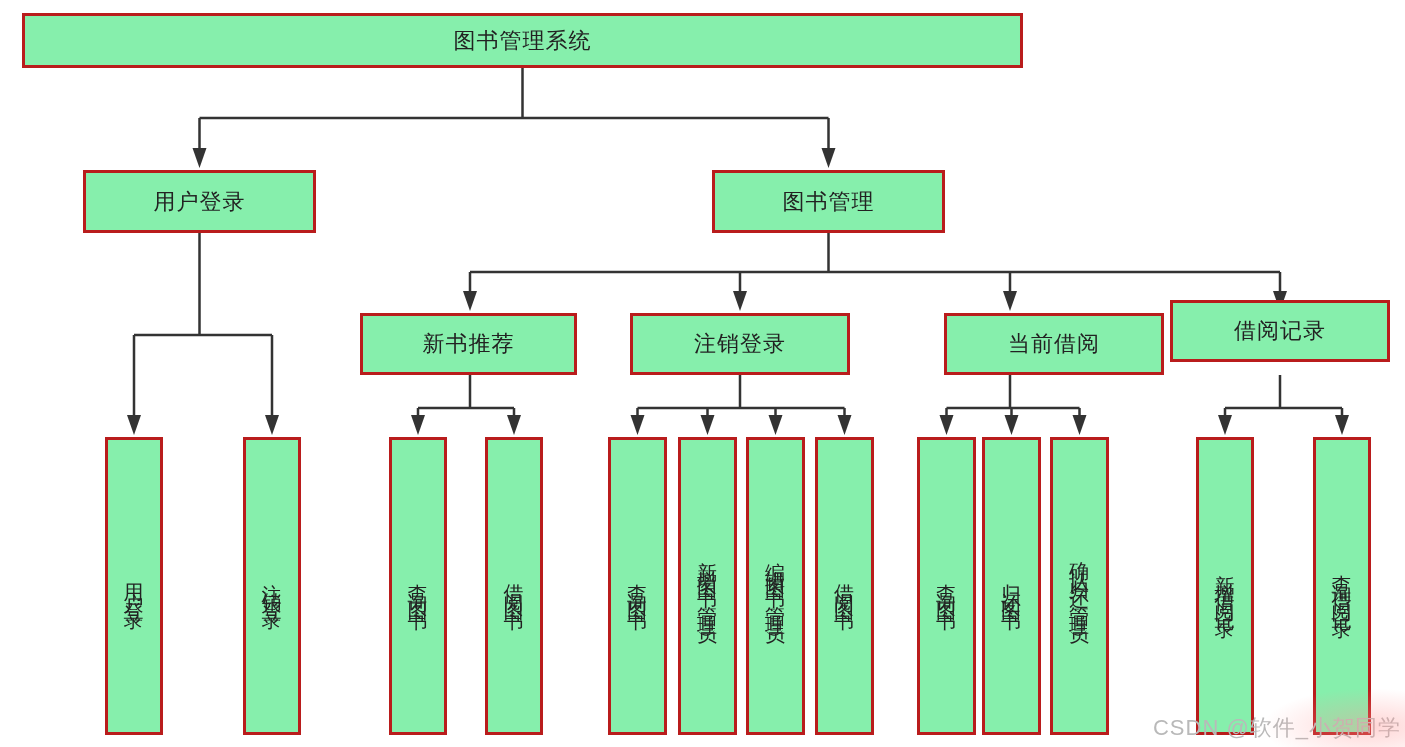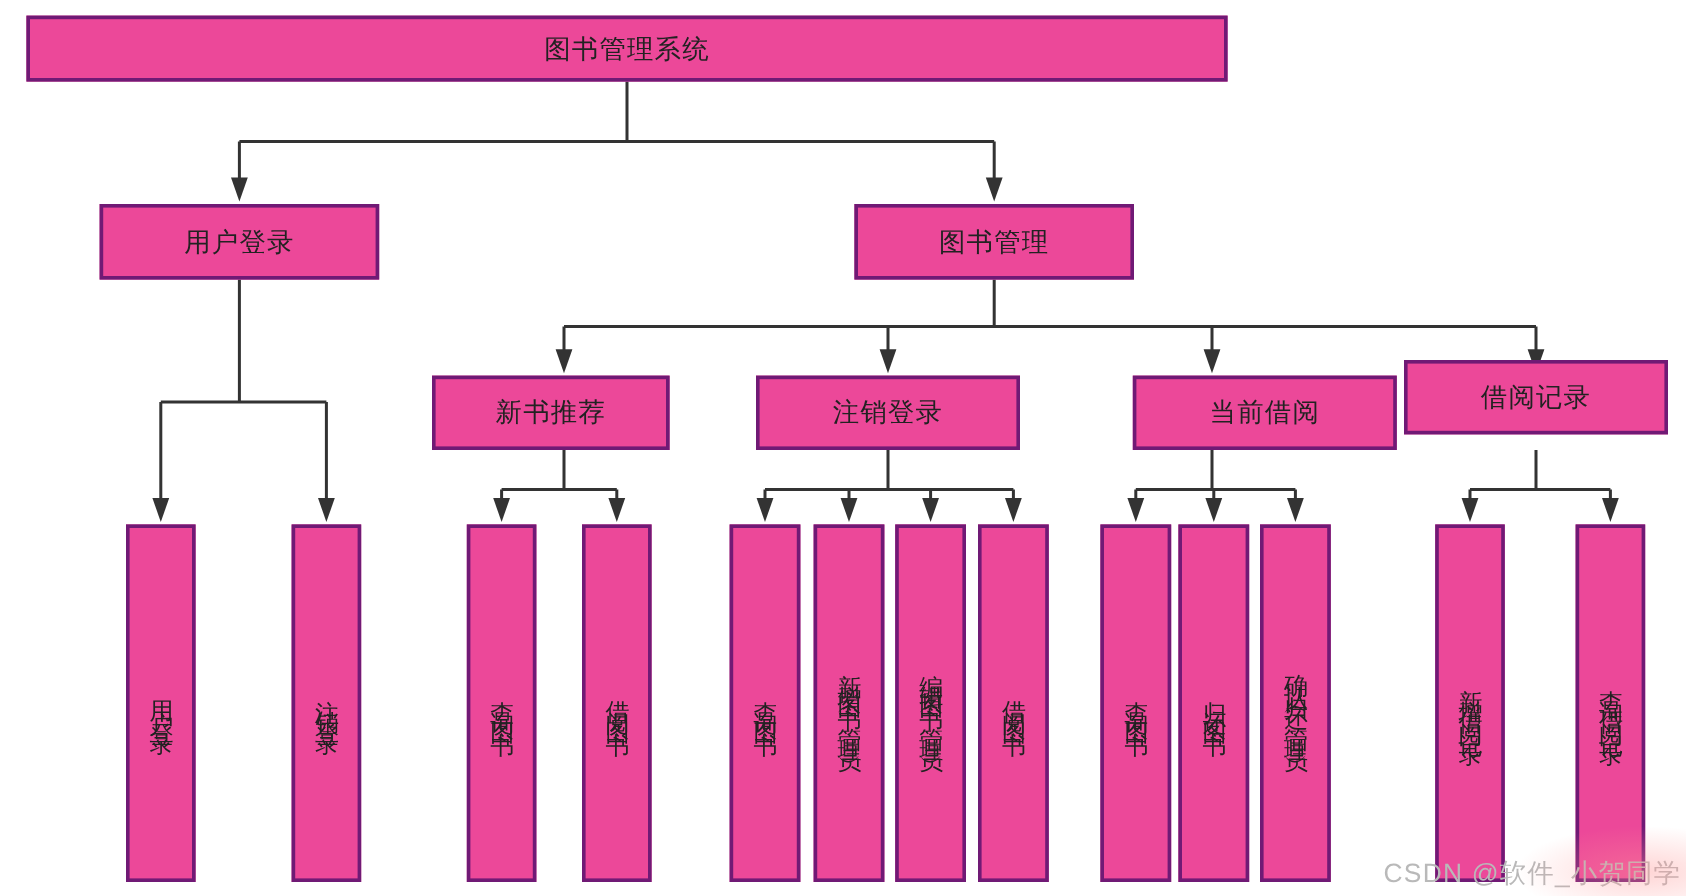--- a/index.html
+++ b/index.html
@@ -14,22 +14,22 @@
     overflow: hidden;
   }
   .connectors {
     position: absolute;
     left: 0; top: 0;
     width: 1405px; height: 747px;
     z-index: 0;
   }
   .node {
     position: absolute;
-    background: #ec4899;
-    border: 3px solid #701a75;
+    background: #86efac;
+    border: 3px solid #b91c1c;
     display: flex;
     align-items: center;
     justify-content: center;
     z-index: 1;
   }
   .node.h-label {
     font-size: 22px;
     letter-spacing: 1px;
     white-space: nowrap;
   }
@@ -104,21 +104,21 @@
       <polygon points="1225,435 1218,415 1232,415"></polygon>
       <polygon points="1342,435 1335,415 1349,415"></polygon>
     </g>
   </svg>
 
   <div class="node h-label" style="left:22px; top:13px; width:1001px; height:55px;">图书管理系统</div>
 
   <div class="node h-label" style="left:83px; top:170px; width:233px; height:63px;">用户登录</div>
   <div class="node h-label" style="left:712px; top:170px; width:233px; height:63px;font-family:Liberation Mono, monospace;">图书管理</div>
 
-  <div class="node h-label" style="left:360px; top:313px; width:198px; height:62px;">新书推荐</div>
+  <div class="node h-label" style="left:360px; top:313px; width:217px; height:62px;">新书推荐</div>
   <div class="node h-label" style="left:630px; top:313px; width:220px; height:62px;">注销登录</div>
   <div class="node h-label" style="left:900px; top:313px; width:220px; height:62px;margin-left:44px;">当前借阅</div>
   <div class="node h-label" style="left:1170px; top:300px; width:220px; height:62px;">借阅记录</div>
 
   <div class="node leaf" style="left:105px; top:437px; width:58px; height:298px;">用户登录</div>
   <div class="node leaf" style="left:243px; top:437px; width:58px; height:298px;">注销登录</div>
 
   <div class="node leaf" style="left:389px; top:437px; width:58px; height:298px;">查询图书</div>
   <div class="node leaf" style="left:485px; top:437px; width:58px; height:298px;">借阅图书</div>
 

